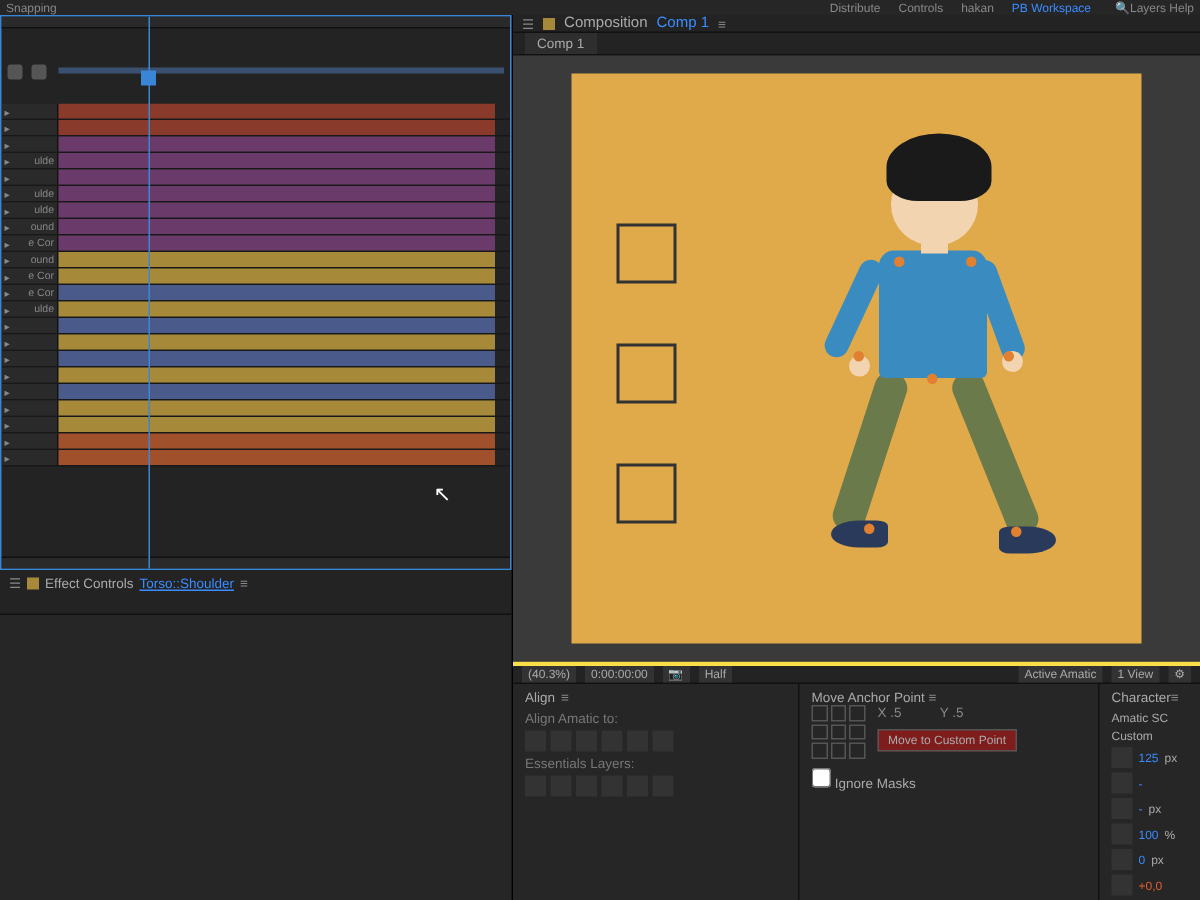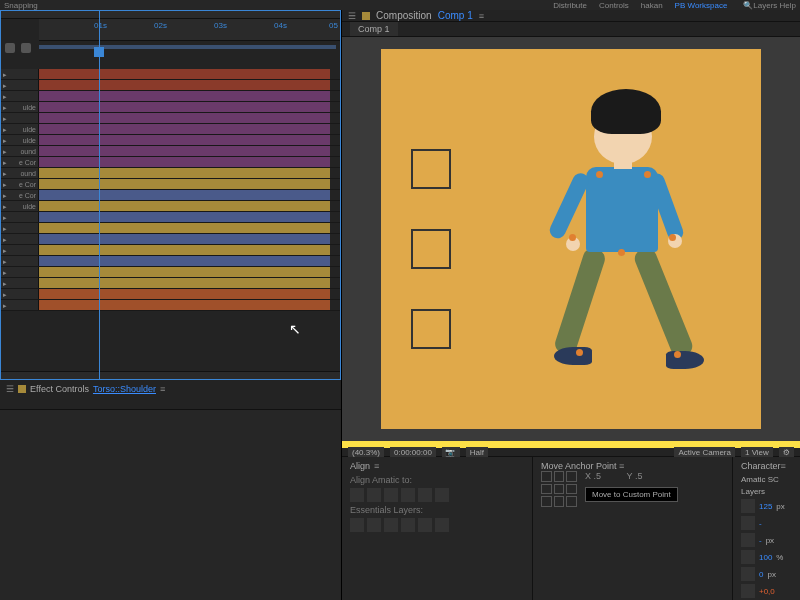--- a/index.html
+++ b/index.html
@@ -33,21 +33,21 @@
 .effects .sub{font-size:9px;color:#888;margin-top:3px}
 .eff-body{flex:1;background:#262626}
 .right{flex:1;display:flex;flex-direction:column;}
 .comp-hdr{height:16px;background:#232323;display:flex;align-items:center;padding:0 6px;border-bottom:1px solid #111;gap:6px}
 .comp-hdr .sq{width:8px;height:8px;background:#a68a3a}
 .tab{height:16px;background:#232323;padding:2px 8px;font-size:9px;border-bottom:1px solid #111}
 .tab span{background:#2e2e2e;padding:2px 8px}
 .viewer{flex:0 0 404px;background:#3a3a3a;display:flex;align-items:center;justify-content:center;position:relative}
 .canvas{width:380px;height:380px;background:#e0a94a;position:relative}
 .sqb{width:40px;height:40px;border:2px solid #333;position:absolute;left:30px}
-.vw-bar{height:16px;background:#232323;display:flex;align-items:center;padding:0 6px;gap:6px;font-size:8px;border-top:7px solid #fde047;border-bottom:1px solid #111}
+.vw-bar{height:16px;background:#232323;display:flex;align-items:center;padding:0 6px;gap:6px;font-size:8px;border-top:3px solid #fde047;border-bottom:1px solid #111}
 .vw-bar .chip{background:#333;padding:1px 4px}
 .vw-bar .spacer{flex:1}
 .panels{flex:1;background:#262626;display:flex;}
 .pan-l{width:190px;padding:4px 8px;font-size:9px}
 .pan-l .ttl{font-size:9px;margin-bottom:4px;display:flex;align-items:center;gap:4px}
 .pan-l .row2{margin:3px 0;color:#777}
 .pan-l .btns{display:flex;gap:3px;margin:2px 0}
 .pan-l .btns span{width:14px;height:14px;background:#333;display:inline-block}
 .pan-m{width:200px;padding:4px 8px;font-size:9px;border-left:1px solid #111}
 .anchor-grid{width:36px;height:36px;display:grid;grid-template-columns:repeat(3,1fr);grid-template-rows:repeat(3,1fr);gap:2px;float:left;margin-right:8px}
@@ -91,27 +91,20 @@
   <span>Layers Help</span>
 </div>
 
 <div class="main">
   <div class="left">
     <div class="timeline">
       <div class="tl-top"></div>
       <div class="tl-icons">
         <span></span>
         <span></span>
-      </div>
-      <div class="ruler">
-        <span class="tick" style="left:55px">01s</span>
-        <span class="tick" style="left:115px">02s</span>
-        <span class="tick" style="left:175px">03s</span>
-        <span class="tick" style="left:235px">04s</span>
-        <span class="tick" style="left:290px">05</span>
       </div>
       <div class="workbar"></div>
       <div class="playhead"></div>
       <div class="rows" id="tl-rows">
           <div class="row">
             <div class="lab">
               <span class="tw">▸</span>
               <span></span>
             </div>
             <div class="bar c-red"></div>
@@ -318,21 +311,21 @@
           <div class="dot" style="left:138px;top:262px"></div>
         </div>
       </div>
     </div>
     <div class="vw-bar">
       <span class="chip">(40.3%)</span>
       <span class="chip">0:00:00:00</span>
       <span class="chip">📷</span>
       <span class="chip">Half</span>
       <span class="spacer"></span>
-      <span class="chip">Active Camera</span>
+      <span class="chip">Active Amatic</span>
       <span class="chip">1 View</span>
       <span class="chip">⚙</span>
     </div>
     <div class="panels">
       <div class="pan-l">
         <div class="ttl">
             <span>Align</span> 
             <span class="menu-icon">≡</span>
           </div>
         <div class="row2"><span>Align Amatic to:</span></div>
@@ -363,34 +356,35 @@
               <span></span>
               <span></span>
               <span></span>
               <span></span>
               <span></span>
               <span></span>
               <span></span>
           </div>
           <div>
             <div class="xy"><span>X</span> <input value=".5" style="">&nbsp;&nbsp;<span>Y</span> <input value=".5" style=""></div>
-            <div style="margin-top:6px"><button style="background:#000000;border:1px solid #555;color:#aaa;font-size:8px;padding:2px 6px">Move to Custom Point</button></div>
+            <div style="margin-top:6px"><button style="background:#7f1d1d;border:1px solid #555;color:#aaa;font-size:8px;padding:2px 6px">Move to Custom Point</button></div>
           </div>
         </div>
+        <div style="clear:both;margin-top:6px"><input type="checkbox" style=""> <span>Ignore Masks</span></div>
       </div>
       <div class="pan-r">
         <div class="ttl">
             <span>Character</span>
             <span class="menu-icon">≡</span>
           </div>
         <div class="propr">
             <span>Amatic SC</span>
           </div>
         <div class="propr">
-            <span>Layers</span>
+            <span>Custom</span>
           </div>
         <div class="propr">
             <span class="ico"></span>
             <span class="val">125</span>
             <span>px</span>
           </div>
         <div class="propr">
             <span class="ico"></span>
             <span class="val">-</span>
           </div>

